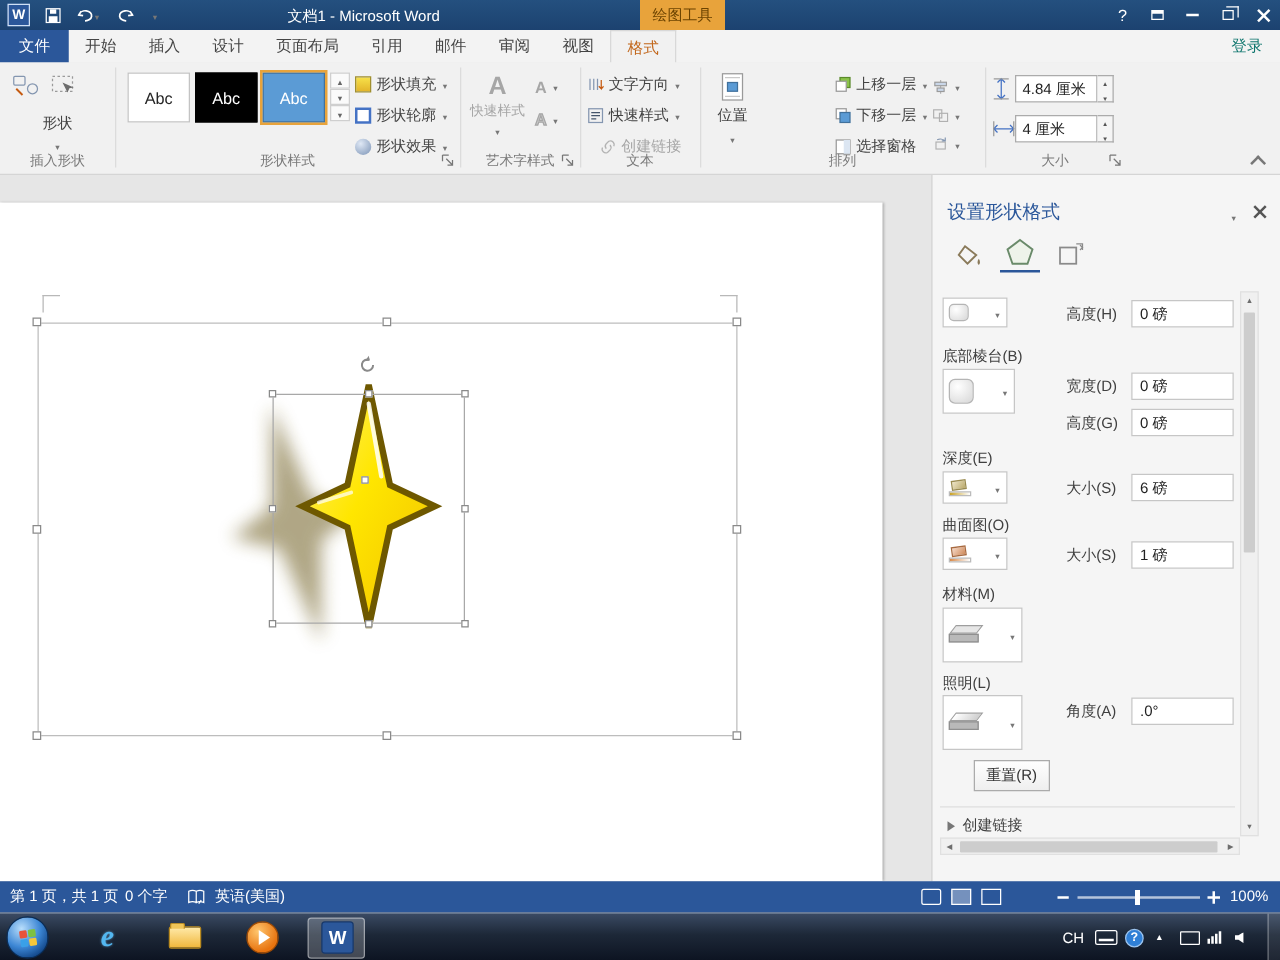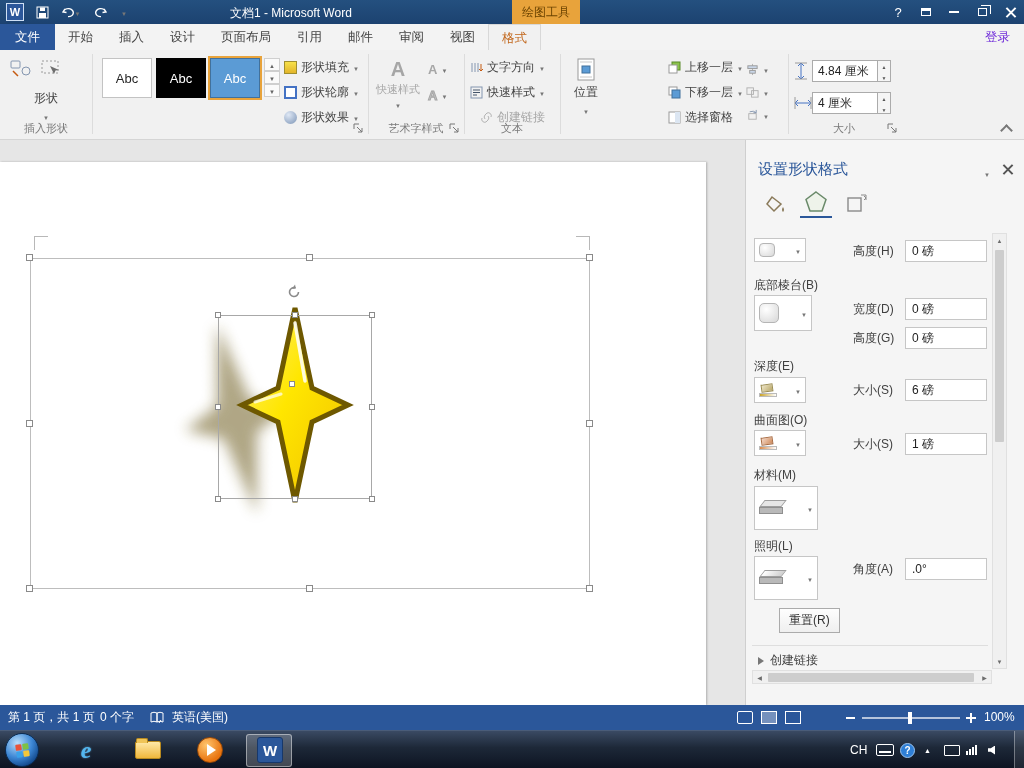--- a/index.html
+++ b/index.html
@@ -21,21 +21,21 @@
   .close-glyph{position:relative;width:11px;height:11px}
   .close-glyph:before,.close-glyph:after{content:"";position:absolute;left:5px;top:-1px;width:2px;height:13px;background:#fff}
   .close-glyph:before{transform:rotate(45deg)}.close-glyph:after{transform:rotate(-45deg)}
   .rd-glyph{width:10px;height:8px;border:1px solid #fff;border-top-width:3px}
 
   
   .tabstrip{position:absolute;left:0;top:24px;width:1024px;height:26px;background:#f3f3f3;display:flex;align-items:stretch}
   .tab{padding:0 13px;line-height:26px;color:#444;font-size:12.5px}
   .tab.file{background:#2b579a;color:#fff;padding:0 15px}
   .tab.active{background:#f1f1f1;color:#c2671c;border-left:1px solid #d8d8d8;border-right:1px solid #d8d8d8;border-top:1px solid #d8d8d8}
-  .signin{position:absolute;right:14px;top:0;line-height:26px;color:#6d28d9;font-size:12.5px}
+  .signin{position:absolute;right:14px;top:0;line-height:26px;color:#0f766e;font-size:12.5px}
 
   
   .ribbon{position:absolute;left:0;top:50px;width:1024px;height:90px;background:#f1f1f1;border-bottom:1px solid #d5d5d5}
   .grp{position:absolute;top:0;height:89px}
   .gsep{position:absolute;top:4px;height:80px;width:1px;background:#dcdcdc}
   .grp-label{position:absolute;left:0;bottom:3px;width:100%;text-align:center;font-size:11px;color:#7a7a7a;white-space:nowrap}
   .rtext{font-size:12px;color:#444;white-space:nowrap}
   .dis{color:#a6a6a6 !important}
   .caret-only:after{content:"▼";font-size:6px;color:#777}
   .chip{position:absolute;width:50px;height:40px;border:1px solid #c3c3c3;background:#fff;display:flex;align-items:center;justify-content:center;font-size:13px}
@@ -224,20 +224,21 @@
       </div>
       <div class="srow" style="left:192px;top:56px">
         <span class="mini" style="border-radius:50%;background:radial-gradient(circle at 35% 30%,#dfe8f5,#7b93b5)"></span>
         <span class="rtext">形状效果</span>
         <span class="caret-only"></span>
       </div>
       <svg class="launcher" style="left:260px;top:72px" width="12" height="12" viewBox="0 0 12 12">
           <path d="M2,2 H7 M2,2 V7" stroke="#777" fill="none"></path>
           <path d="M5,5 L10,10 M10,6 V10 H6" stroke="#777" fill="none"></path>
         </svg>
+      <div class="grp-label">形状样式</div>
     </div>
     <div class="gsep" style="left:368px"></div>
 
     <div class="grp" style="left:368px;width:96px">
       <div class="bigbtn dis" style="left:6px;top:4px;width:48px">
         <span style="font-size:20px;color:#a6a6a6;font-weight:bold">A</span>
         <span class="rtext dis" style="font-size:11px;white-space:normal;line-height:12px">快速样式</span>
         <span class="caret-only"></span>
       </div>
       <div class="srow dis" style="left:60px;top:8px">
@@ -331,20 +332,21 @@
           </svg>
         <span class="caret-only"></span>
       </div>
       <div class="srow" style="left:186px;top:54px">
         <svg class="mini" width="14" height="12" viewBox="0 0 14 12">
             <rect x="3" y="4" width="8" height="6" fill="none" stroke="#b0b0b0"></rect>
             <path d="M4,2 a5,3 0 0 1 7,1 m0,-3 v3 h-3" fill="none" stroke="#8496b0"></path>
           </svg>
         <span class="caret-only"></span>
       </div>
+      <div class="grp-label">排列</div>
     </div>
     <div class="gsep" style="left:788px"></div>
 
     <div class="grp" style="left:788px;width:112px">
       <svg class="abs" style="left:6px;top:12px" width="14" height="18" viewBox="0 0 14 18">
           <path d="M7,1 v16 m-3,-13 l3,-3 l3,3 m-6,10 l3,3 l3,-3" fill="none" stroke="#4472c4"></path>
           <path d="M1,1 h12 M1,17 h12" stroke="#9a9a9a"></path>
         </svg>
       <div class="rinput" style="left:24px;top:10px;width:66px">4.84 厘米</div>
       <div class="spin" style="left:90px;top:10px">

